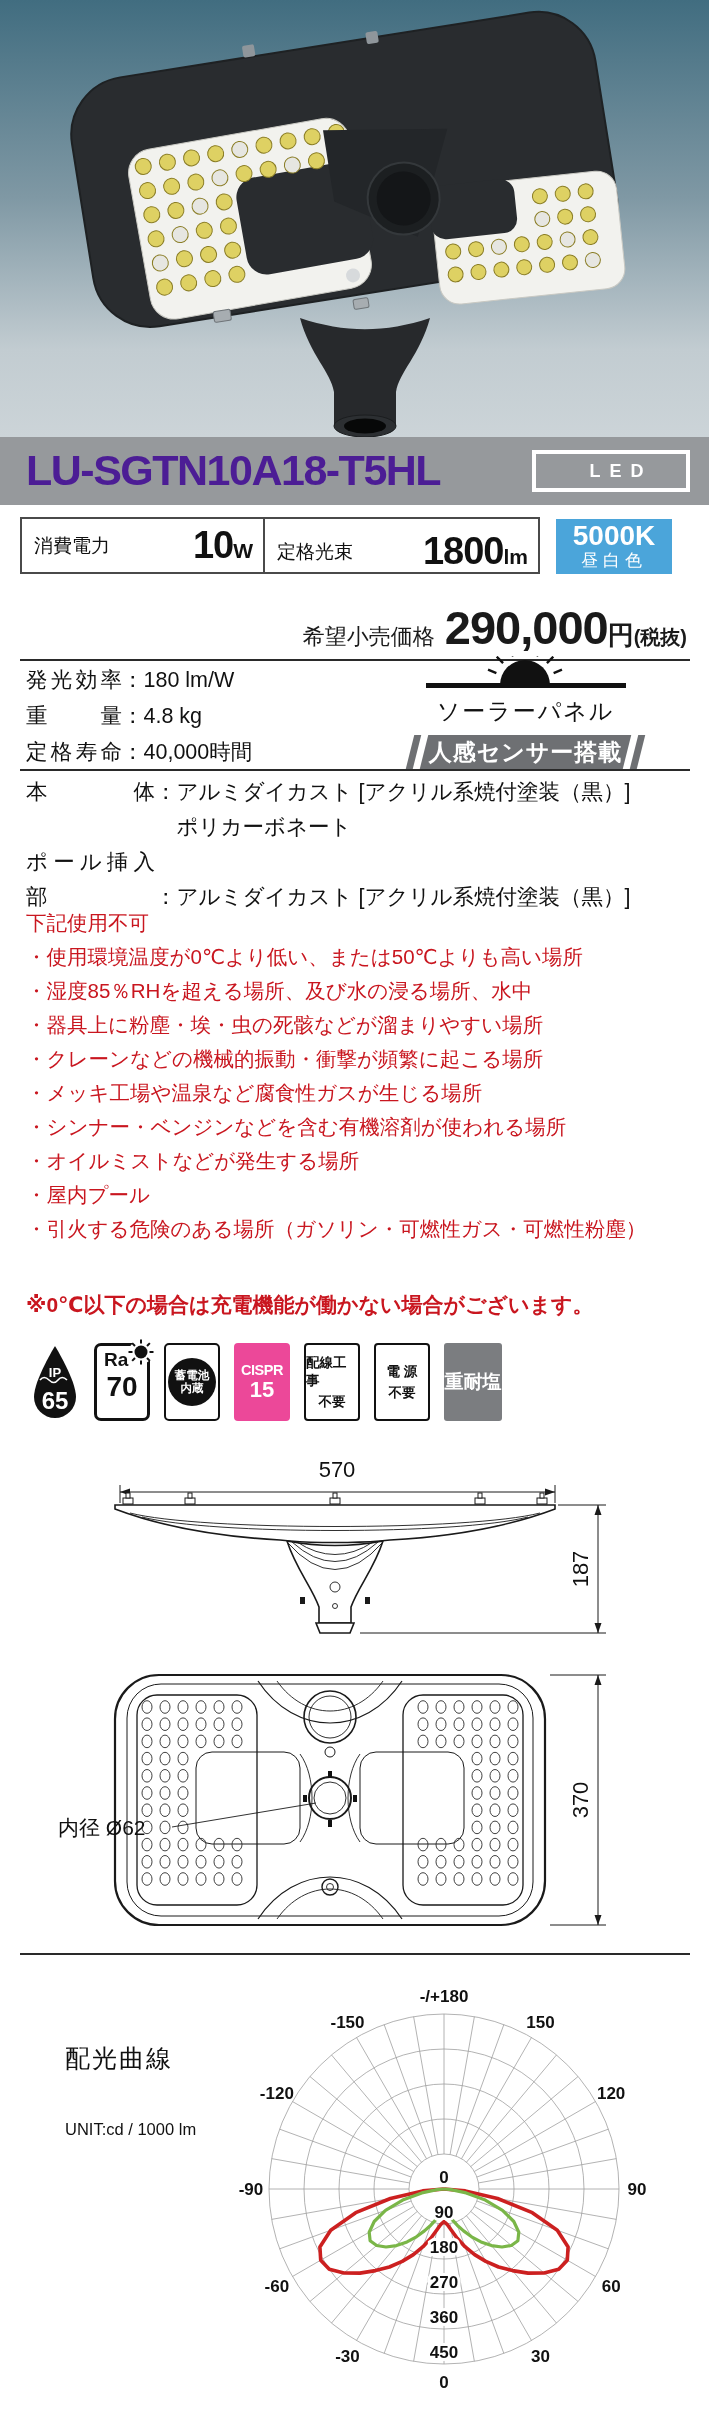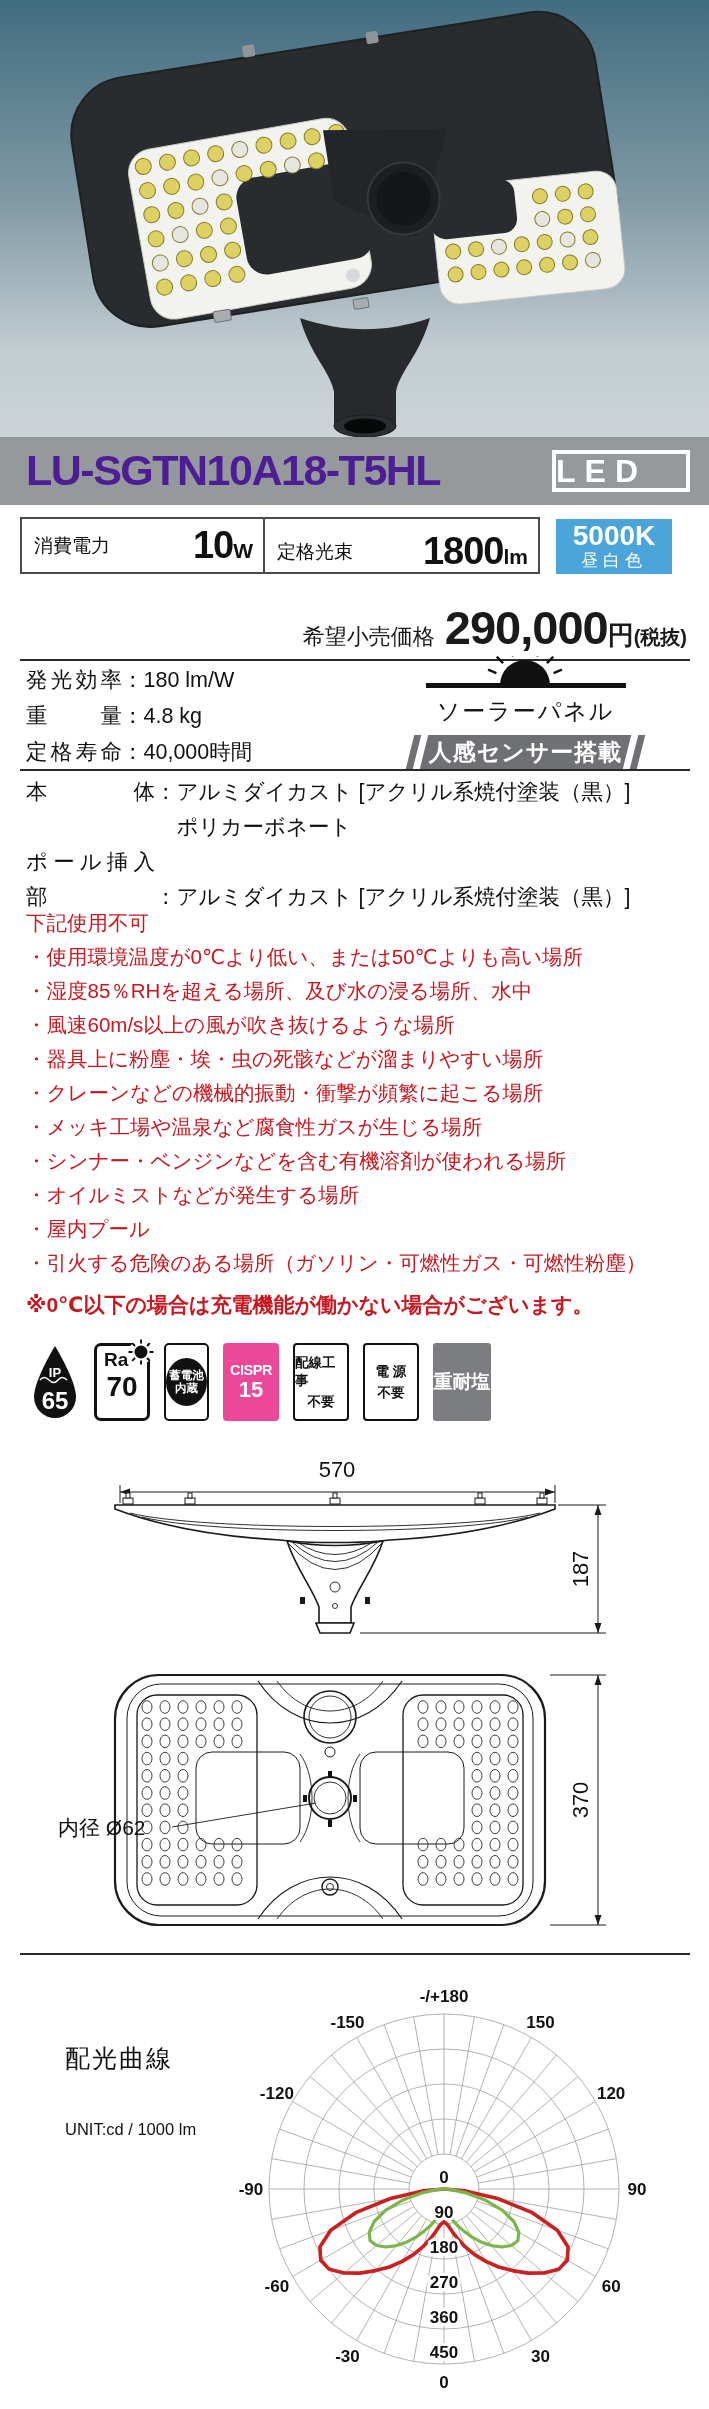--- a/index.html
+++ b/index.html
@@ -6,22 +6,22 @@
   .page{position:relative;width:709px;height:2409px;background:#fff;overflow:hidden;
         font-family:"Liberation Sans","DejaVu Sans",sans-serif;color:#111;}
   .abs{position:absolute;}
   
   .photo{left:0;top:0;width:709px;height:437px;}
   
   .titlebar{left:0;top:437px;width:709px;height:68px;background:#96999c;}
   .model{position:absolute;left:26px;top:0;line-height:66px;font-size:43px;font-weight:bold;
          color:#4c1d95;letter-spacing:-1.5px;}
   .ledbadge{position:absolute;right:19px;top:13px;width:130px;height:34px;border:4px solid #fff;
-            color:#fff;font-size:32px;font-weight:bold;letter-spacing:9px;text-align:left;
-            line-height:34px;padding-left:0;}
+            color:#fff;font-size:18px;font-weight:bold;letter-spacing:9px;text-align:center;
+            line-height:34px;padding-left:20px;}
   
   .spec-table{left:20px;top:517px;width:520px;height:57px;border:2.5px solid #4a4a4a;
               display:flex;box-sizing:border-box;}
   .spec-cell{display:flex;align-items:center;justify-content:space-between;padding:0 10px 0 12px;box-sizing:border-box;}
   .spec-cell.c1{width:243px;border-right:2.5px solid #4a4a4a;}
   .spec-cell.c2{flex:1;margin-top:12px;}
   .spec-label{font-size:19px;}
   .spec-val{font-size:38px;font-weight:bold;letter-spacing:-1px;}
   .spec-unit{font-size:21px;font-weight:bold;}
   .ct-badge{left:556px;top:519px;width:116px;height:55px;background:#4ba5da;color:#fff;text-align:center;}
@@ -49,21 +49,21 @@
   
   .warnings{left:26px;top:906px;font-size:20.5px;line-height:34px;color:#c9161f;}
   .warn-note{left:26px;top:1291px;font-size:21px;font-weight:bold;color:#c9161f;}
   
   .badges{left:30px;top:1343px;display:flex;gap:14px;height:80px;}
   .bdg{box-sizing:border-box;flex:none;}
   .bdg-ra{width:56px;height:78px;border:3.5px solid #111;border-radius:7px;position:relative;background:#fff;}
   .ra-top{font-size:19px;font-weight:bold;margin:3px 0 0 7px;}
   .ra-num{font-size:28px;font-weight:bold;text-align:center;margin-top:0px;}
   .ra-sun{position:absolute;top:-8px;right:-8px;}
-  .bdg-batt{width:45px;height:78px;border:2.5px solid #111;border-radius:5px;background:#fff;
+  .bdg-batt{width:56px;height:78px;border:2.5px solid #111;border-radius:5px;background:#fff;
             display:flex;align-items:center;justify-content:center;}
   .batt-circle{width:48px;height:48px;border-radius:50%;background:#111;color:#fff;display:flex;
                flex-direction:column;align-items:center;justify-content:center;}
   .batt-circle div{font-size:11.5px;font-weight:bold;line-height:13px;letter-spacing:0;}
   .bdg-cispr{width:56px;height:78px;background:#ec4899;border-radius:4px;color:#fff;display:flex;
              flex-direction:column;align-items:center;justify-content:center;}
   .cispr-1{font-size:14.5px;font-weight:bold;letter-spacing:-0.5px;}
   .cispr-2{font-size:22px;font-weight:bold;line-height:24px;}
   .bdg-outline{width:56px;height:78px;border:2.5px solid #111;border-radius:4px;background:#fff;
                display:flex;flex-direction:column;align-items:center;justify-content:center;gap:3px;}
@@ -242,21 +242,20 @@
   <div class="abs materials" id="materials">
       <div><span class="mlabel">本体</span><span>：</span><span>アルミダイカスト [アクリル系焼付塗装（黒）]</span></div>
       <div><span class="mlabel"></span><span style="visibility: hidden;">：</span><span>ポリカーボネート</span></div>
       <div><span class="mlabel">ポール挿入部</span><span>：</span><span>アルミダイカスト [アクリル系焼付塗装（黒）]</span></div>
     </div>
 
   <div class="abs warnings" id="warnings">
       <div>下記使用不可</div>
       <div>・使用環境温度が0℃より低い、または50℃よりも高い場所</div>
       <div>・湿度85％RHを超える場所、及び水の浸る場所、水中</div>
-      <div>・風速60m/s以上の風が吹き抜けるような場所</div>
       <div>・器具上に粉塵・埃・虫の死骸などが溜まりやすい場所</div>
       <div>・クレーンなどの機械的振動・衝撃が頻繁に起こる場所</div>
       <div>・メッキ工場や温泉など腐食性ガスが生じる場所</div>
       <div>・シンナー・ベンジンなどを含む有機溶剤が使われる場所</div>
       <div>・オイルミストなどが発生する場所</div>
       <div>・屋内プール</div>
       <div>・引火する危険のある場所（ガソリン・可燃性ガス・可燃性粉塵）</div>
     </div>
   <div class="abs warn-note">※0℃以下の場合は充電機能が働かない場合がございます。</div>
 

